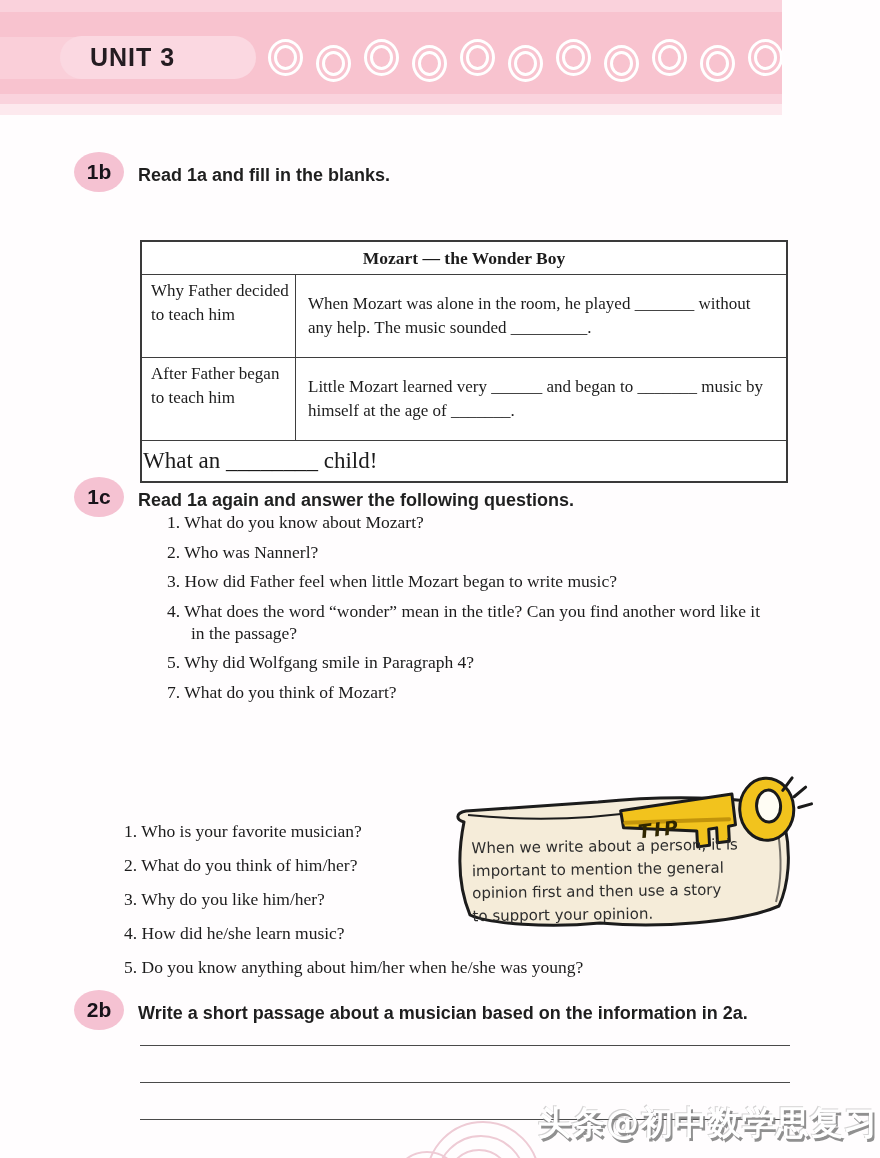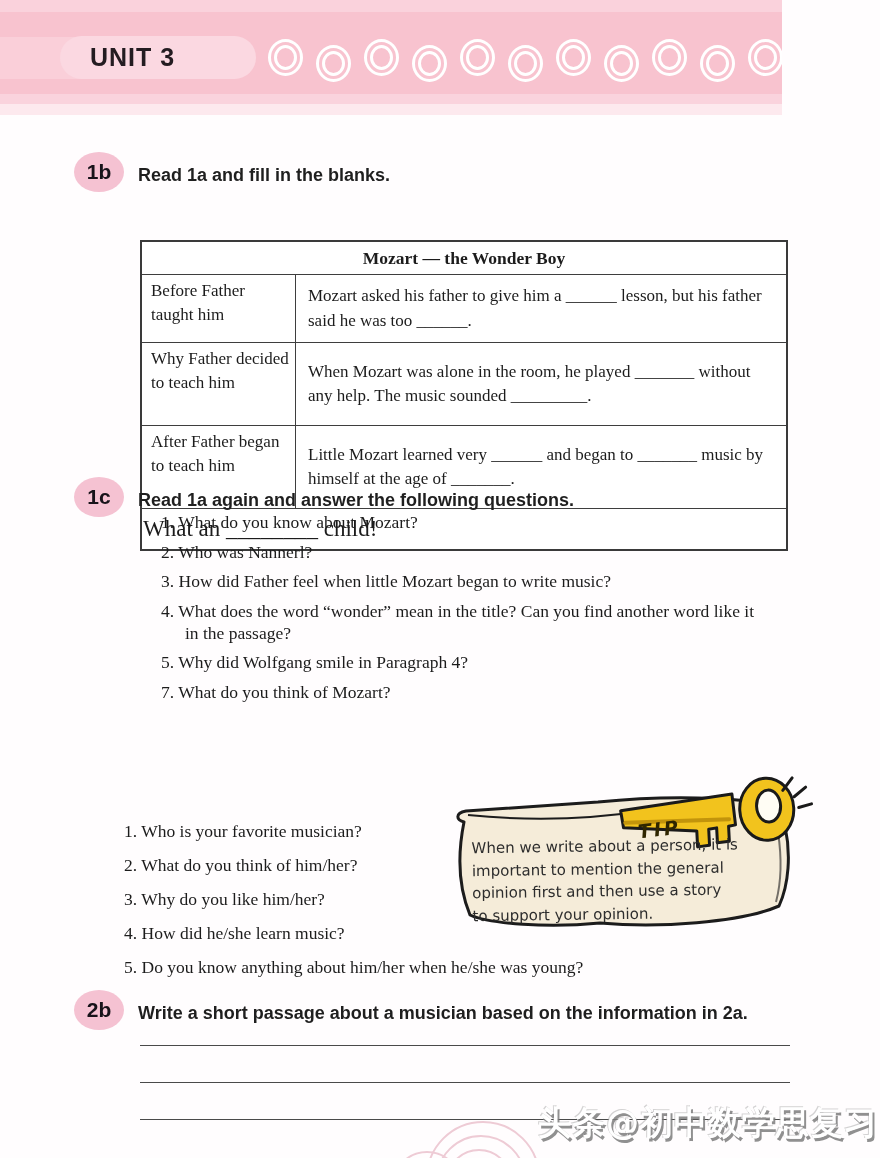--- a/index.html
+++ b/index.html
@@ -56,21 +56,21 @@
   .mtable td.lbl{width:138px;vertical-align:top;padding:4px 6px 4px 9px;line-height:23.5px;}
   .mtable td.txt{vertical-align:middle;padding:6px 10px 6px 12px;line-height:24.5px;}
   .mtable tr.r1 td{height:55px;}
   .mtable tr.r2 td{height:70px;}
   .mtable tr.r3 td{height:70px;}
   .mtable td.foot{height:38px;text-align:left;vertical-align:middle;font-size:23px;}
 
   
   .qlist{position:absolute;list-style:none;margin:0;padding:0;font-size:17.5px;}
   .qlist li{padding-left:24px;text-indent:-24px;}
-  .qlist.one-c{left:161px;top:511px;width:606px;}
+  .qlist.one-c{left:167px;top:511px;width:606px;}
   .qlist.one-c li{line-height:22px;margin-bottom:7.5px;}
   .qlist.two-a{left:124px;top:820px;width:670px;}
   .qlist.two-a li{line-height:23px;margin-bottom:11px;}
 
   
   .tip{position:absolute;left:448px;top:782px;width:352px;height:166px;}
   .tip svg{position:absolute;left:0;top:0;}
   .tip .key{position:absolute;left:163px;top:-14px;transform:rotate(-3deg);}
   .tip-text{
     position:absolute;left:24px;top:53px;width:305px;
@@ -131,24 +131,20 @@
 
   <div class="sec-head" style="top:152px;">
     <div class="badge">1b</div>
     <h2 class="sec-title">Read 1a and fill in the blanks.</h2>
   </div>
 
   <table class="mtable">
     <tbody>
       <tr>
         <th colspan="2">Mozart — the Wonder Boy</th>
-      </tr>
-      <tr class="r1">
-        <td class="lbl">Before Father taught him</td>
-        <td class="txt">Mozart asked his father to give him a ______ lesson, but his father said he was too ______.</td>
       </tr>
       <tr class="r2">
         <td class="lbl">Why Father decided to teach him</td>
         <td class="txt">When Mozart was alone in the room, he played _______ without any help. The music sounded _________.</td>
       </tr>
       <tr class="r3">
         <td class="lbl">After Father began to teach him</td>
         <td class="txt">Little Mozart learned very ______ and began to _______ music by himself at the age of _______.</td>
       </tr>
       <tr>

